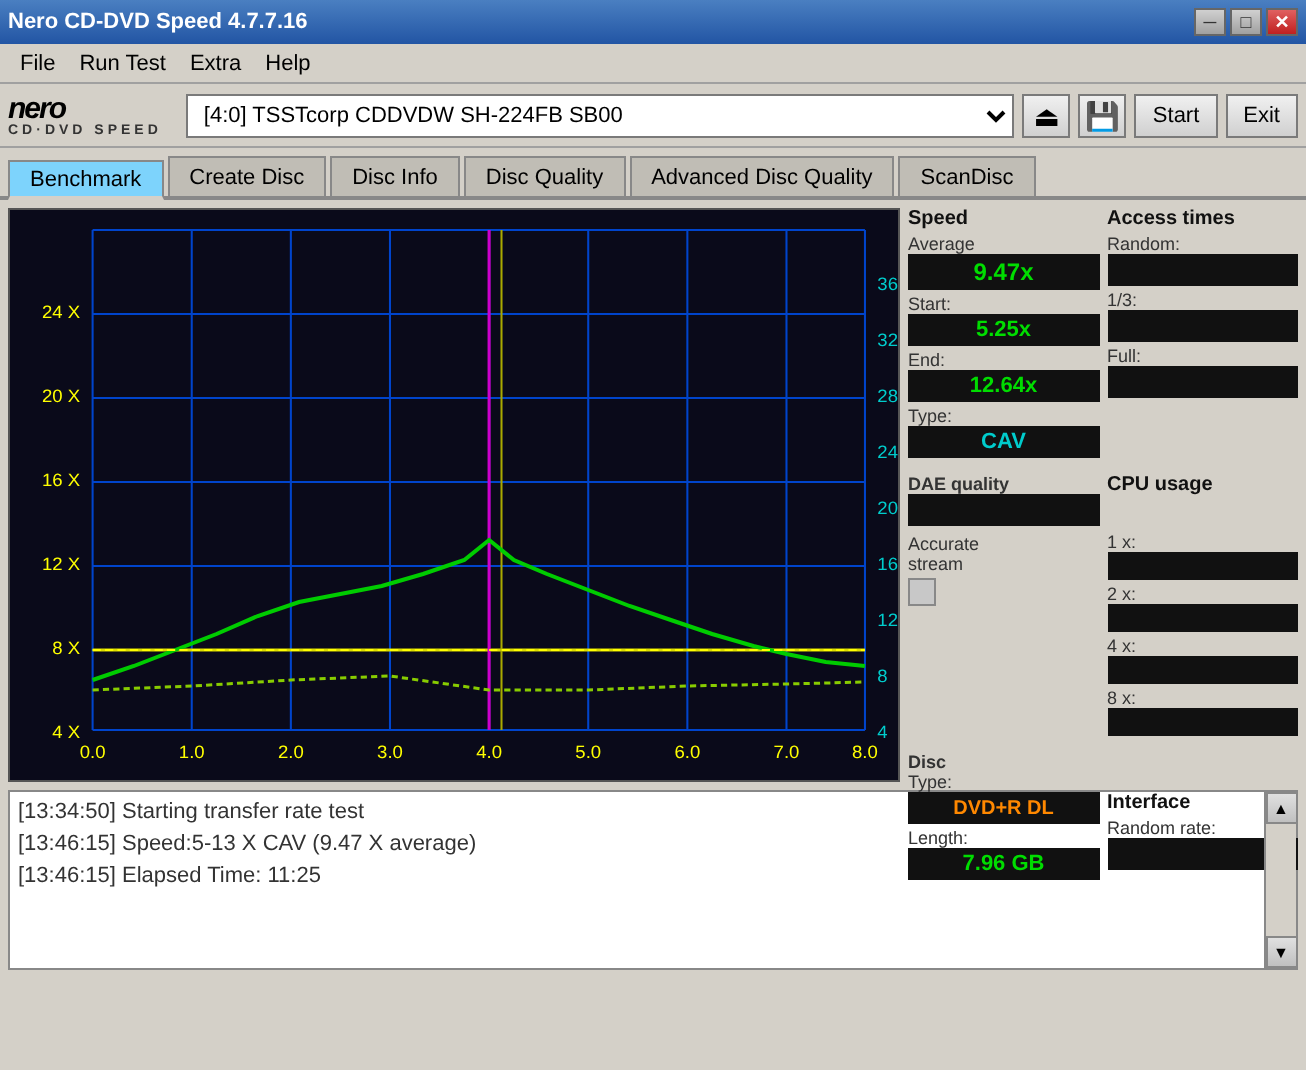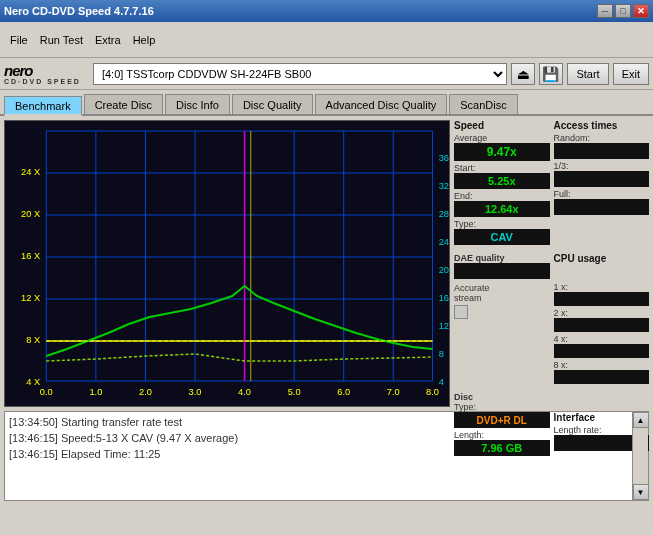--- a/index.html
+++ b/index.html
@@ -28,21 +28,21 @@
       font-weight: bold;
     }
     .title-btn.close { background: linear-gradient(to bottom, #e06060, #c02020); color: white; }
 
     
     .menu-bar {
       background: #d4d0c8;
       display: flex;
       align-items: center;
       padding: 2px 4px;
-      height: 36px;
+      height: 20px;
       border-bottom: 1px solid #a0a0a0;
     }
     .menu-item { padding: 2px 6px; cursor: pointer; font-size: 11px; }
 
     
     .toolbar {
       background: #d4d0c8;
       display: flex;
       align-items: center;
       padding: 3px 4px;
@@ -332,21 +332,21 @@
       <div style="flex:1;">
         <div style="font-size:9px; color:#333; font-weight:bold;">Disc</div>
         <div style="font-size:9px; color:#333;">Type:</div>
         <div style="background:#111; color:#ff8800; font-size:10px; font-weight:bold; text-align:center; height:16px; display:flex; align-items:center; justify-content:center; margin-bottom:2px;">DVD+R DL</div>
         <div style="font-size:9px; color:#333;">Length:</div>
         <div style="background:#111; color:#00dd00; font-size:11px; font-weight:bold; text-align:center; height:16px; display:flex; align-items:center; justify-content:center;">7.96 GB</div>
       </div>
 
       <div style="flex:1;margin-top:20px;">
         <div style="font-weight:bold; font-size:10px; color:#111; margin-bottom:2px;">Interface</div>
-        <div style="font-size:9px; color:#333;">Length rate:</div>
+        <div style="font-size:9px; color:#333;">Random rate:</div>
         <div style="background:#111; height:16px;"></div>
       </div>
     </div>
 
   </div>
 </div>
 
 <div class="log-area">
   <div class="log-content">
     <div>[13:34:50]  Starting transfer rate test</div>

